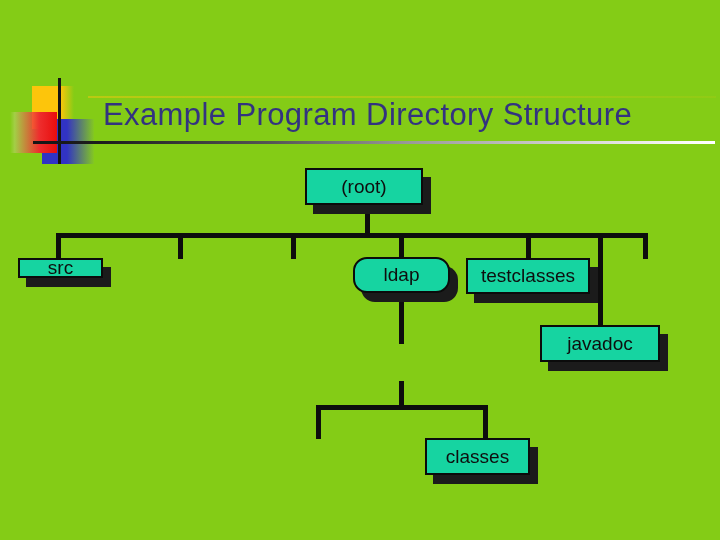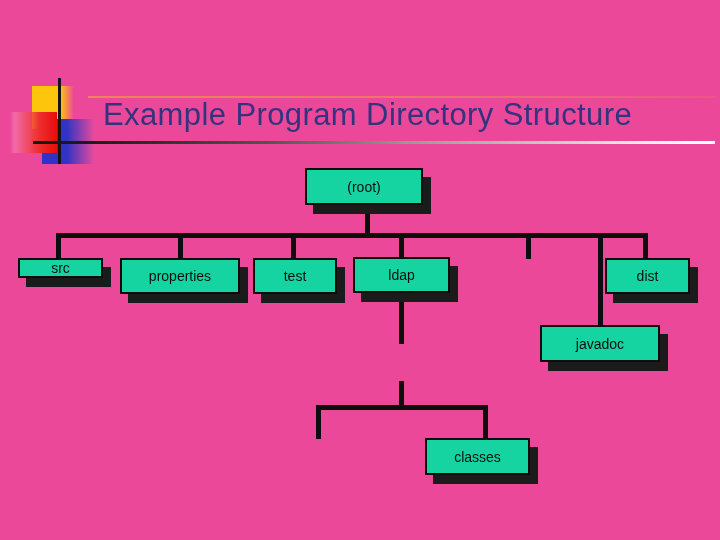--- a/index.html
+++ b/index.html
@@ -1,17 +1,17 @@
 <!DOCTYPE html>
 <html><head>
 <meta charset="utf-8">
 <style>
   html,body { margin:0; padding:0; background:#ffffff; }
   .slide {
-    position:relative; width:720px; height:540px; background:#ec4899;
+    position:relative; width:720px; height:540px; background:#84cc16;
     overflow:hidden; font-family:"Liberation Sans", sans-serif;
   }
 
   
   .deco { position:absolute; }
   .deco-yellow { left:32px; top:86px; width:42px; height:43px; z-index:1;
     background:linear-gradient(90deg,#fdc50b 0%,#fdc50b 68%,rgba(253,197,11,0) 100%); }
   .deco-blue { left:42px; top:119px; width:52px; height:45px; z-index:2;
     background:linear-gradient(90deg,#3133c4 0%,#3133c4 48%,rgba(120,125,230,0.05) 100%); }
   .deco-red { left:10px; top:112px; width:47px; height:41px; z-index:3;
@@ -26,29 +26,29 @@
     position:absolute; left:103px; top:97px; z-index:6;
     font-size:31px; letter-spacing:0.4px; white-space:nowrap;
     color:#333380;
   }
 
   
   .node {
     position:absolute; box-sizing:border-box;
     background:#16d4a1; border:2px solid #0b0b0b;
     box-shadow:8px 9px 0 #1b1b1b;
-    color:#0e0e0e; font-size:14px;
+    color:#0e0e0e; font-size:19px;
     display:flex; align-items:center; justify-content:center;
     z-index:8; white-space:nowrap;
   }
   .n-root        { left:305px; top:168px; width:118px; height:37px; }
   .n-src         { left:18px;  top:258px; width:85px;  height:20px; }
   .n-properties  { left:120px; top:258px; width:120px; height:36px; }
   .n-test        { left:253px; top:258px; width:84px;  height:36px; }
-  .n-ldap        { left:353px; top:257px; width:97px;  height:36px; }
+  .n-ldap        { left:353px; top:257px; width:97px;  height:36px;border-radius:14px; }
   .n-testclasses { left:466px; top:258px; width:124px; height:36px; }
   .n-dist        { left:605px; top:258px; width:85px;  height:36px; }
   .n-javadoc     { left:540px; top:325px; width:120px; height:37px; }
   .n-webinf      { left:340px; top:343px; width:125px; height:37px; }
   .n-lib         { left:258px; top:438px; width:122px; height:37px; }
   .n-classes     { left:425px; top:438px; width:105px; height:37px; }
 
   
   .line { position:absolute; background:#0d0d0d; z-index:7; }
   .l-root-stub    { left:365px; top:205px; width:5px;   height:32px; }
@@ -90,20 +90,18 @@
   <div class="line l-stub-dist"></div>
   <div class="line l-javadoc"></div>
   <div class="line l-ldap-webinf"></div>
   <div class="line l-webinf-stub"></div>
   <div class="line l-mid-bar"></div>
   <div class="line l-stub-lib"></div>
   <div class="line l-stub-classes"></div>
 
   <div class="node n-root">(root)</div>
   <div class="node n-src">src</div>
-  <div class="node n-properties">properties</div>
-  <div class="node n-test">test</div>
   <div class="node n-ldap">ldap</div>
-  <div class="node n-dist">dist</div>
+  <div class="node n-testclasses">testclasses</div>
   <div class="node n-javadoc">javadoc</div>
   <div class="node n-classes">classes</div>
 
 </div>
 
 </body></html>

